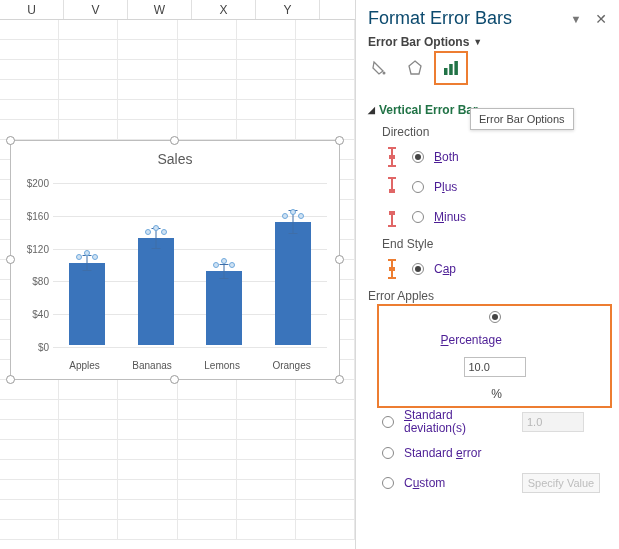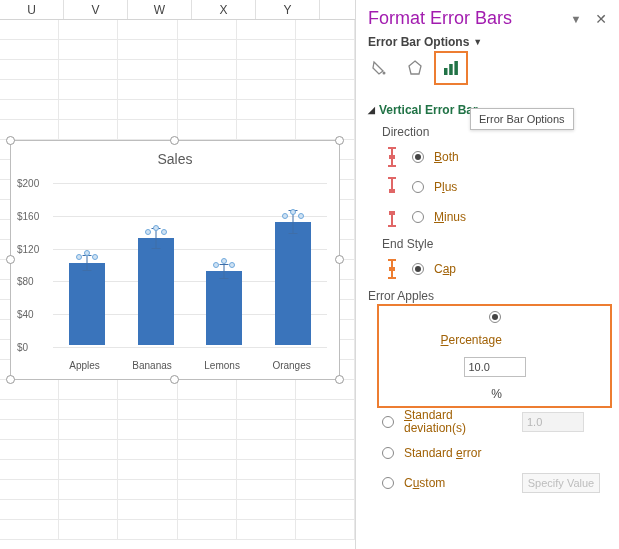--- a/index.html
+++ b/index.html
@@ -52,39 +52,39 @@
   }
   .handle {
     position:absolute; width:9px; height:9px;
     background:#fff; border:1px solid #9a9a9a; border-radius:50%;
   }
   .chart-title { text-align:center; padding:10px 0 4px 0; font-size:14px; color:#5a5a5a;}
   .plot {
     position:absolute; left:42px; top:42px; right:12px; bottom:34px;
   }
   .gridline { position:absolute; left:0; right:0; border-top:1px solid #e6e6e6;}
-  .ylabel { position:absolute; left:-36px; width:32px; font-size:10px; color:#666; transform:translateY(-50%);}
+  .ylabel { position:absolute; left:-36px; width:32px; text-align:right; font-size:10px; color:#666; transform:translateY(-50%);}
   .bars { position:absolute; left:0; right:0; bottom:0; top:0; display:flex; justify-content:space-around; align-items:flex-end;}
   .bar-slot { width:46px; display:flex; flex-direction:column; align-items:center;}
   .bar { width:36px; background:#3a74bb; position:relative;}
   .err { position:absolute; left:50%; transform:translateX(-50%); width:1px; background:#3f6ea8;}
   .err::before,.err::after{content:"";position:absolute;left:-4px;width:9px;border-top:1px solid #3f6ea8;}
   .err::before{top:0;} .err::after{bottom:0;}
   .xlabels { position:absolute; left:42px; right:12px; bottom:8px; display:flex; justify-content:space-around; font-size:10px; color:#555;}
   .sel-dot { width:6px; height:6px; border:1px solid #6fa8dc; background:#cfe2f3; border-radius:50%; position:absolute;}
   
   .pane {
     position:absolute; right:0; top:0; bottom:0;
     width:264px;
     background:#fff;
     border-left:1px solid #d9d9d9;
     padding:8px 12px 8px 12px;
   }
   .pane-top { display:flex; align-items:center; justify-content:space-between; margin-bottom:6px;}
-  .pane-title { color:#a21caf; font-size:18px; font-weight:400;}
+  .pane-title { color:#0c4a6e; font-size:18px; font-weight:400;}
   .pane-close { font-size:14px; color:#666; cursor:pointer;}
   .task-drop { color:#444; font-weight:bold; font-size:12px; margin:6px 0 8px 0; display:flex; align-items:center; gap:4px;}
   .task-drop .tri { font-size:9px;}
   .icon-row { display:flex; gap:14px; margin:4px 0 4px 0;}
   .icon-btn { width:22px; height:22px; display:flex; align-items:center; justify-content:center; color:#888;}
   .icon-btn.active { outline:2px solid #ed7d31; outline-offset:4px; color:#217346;}
   .tooltip {
     position:absolute; left:114px; top:108px;
     background:#fff; border:1px solid #bbb; padding:4px 8px; font-size:11px; color:#444;
     box-shadow:0 1px 3px rgba(0,0,0,0.15);
@@ -93,21 +93,21 @@
   .section-head .tri{font-size:9px; color:#333;}
   .indent { margin-left:14px;}
   .subhead { color:#555; margin:8px 0 4px 0;}
   .opt-row { display:flex; align-items:center; gap:10px; margin:6px 0; min-height:24px;}
   .opt-row .glyph { width:20px; display:flex; justify-content:center;}
   .radio {
     width:12px; height:12px; border:1px solid #888; border-radius:50%;
     display:inline-flex; align-items:center; justify-content:center; flex-shrink:0;
   }
   .radio.checked::after{content:"";width:6px;height:6px;background:#444;border-radius:50%;}
-  .opt-label { color:#a16207;}
+  .opt-label { color:#4c1d95;}
   .opt-label u { text-decoration: underline;}
   .num-input {
     width:62px; height:20px; border:1px solid #bfbfbf; background:#fff;
     font-size:11px; padding:0 4px; color:#444; text-align:left;
   }
   .num-input.disabled { background:#f3f3f3; color:#b6b6b6; border-color:#dcdcdc;}
   .suffix { margin-left:4px; color:#444;}
   .highlight-row { outline:2px solid #ed7d31; outline-offset:3px; padding:2px 2px;flex-direction:column;}
   .spec-btn {
     width:78px; height:20px; border:1px solid #d8d8d8; background:#f7f7f7;

